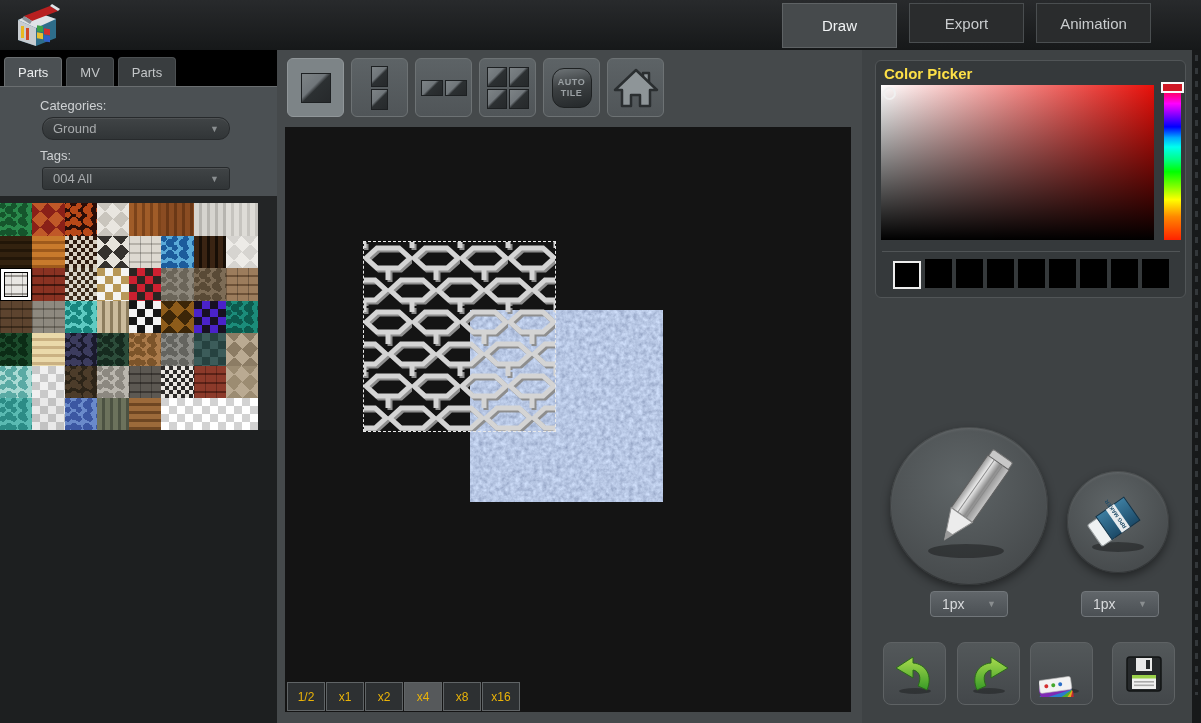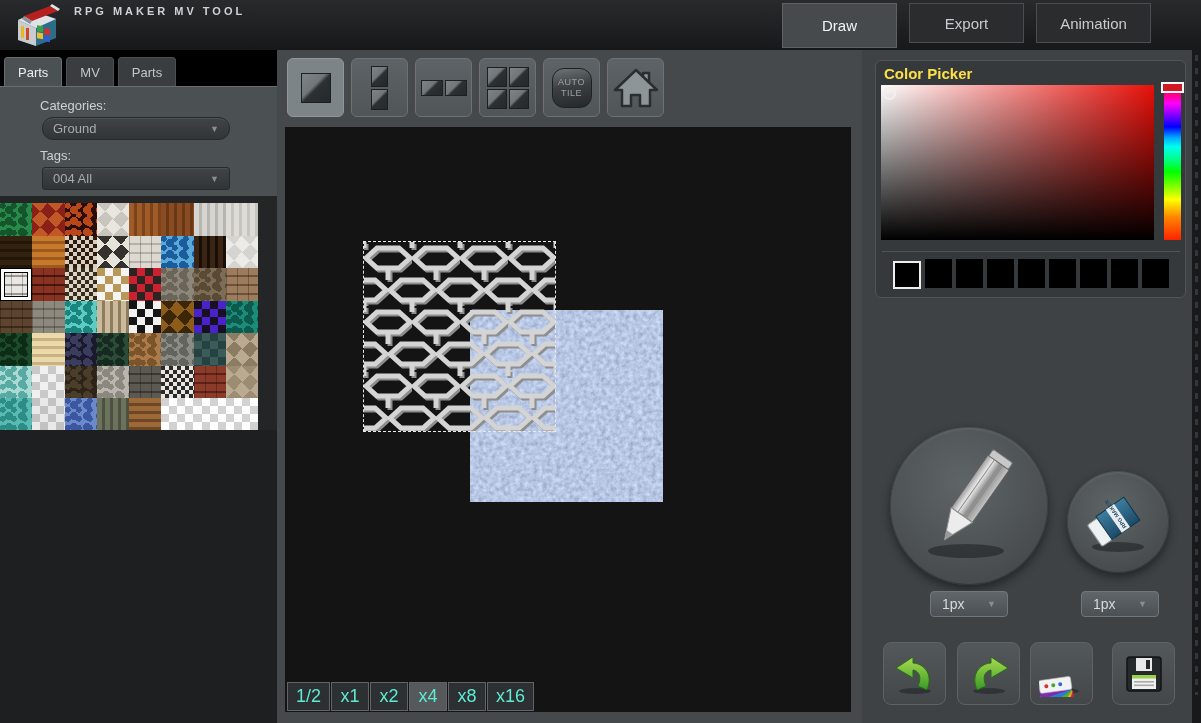--- a/index.html
+++ b/index.html
@@ -52,29 +52,29 @@
     display:flex;align-items:center;justify-content:center;}
   .tool-btn.active{background:#7d8487;border-color:#909699;}
   .chip{background:linear-gradient(135deg,#7d8386 0%,#70767a 42%,#2c3032 52%,#26292b 100%);
     border:1px solid #1d2022;box-sizing:border-box;}
   .chip-col{display:flex;flex-direction:column;gap:2px;}
   .chip-row{display:flex;gap:2px;}
   .chip-grid{display:grid;grid-template-columns:20px 20px;grid-auto-rows:20px;gap:2px;}
   .autotile-chip{width:40px;height:40px;border-radius:12px;box-sizing:border-box;
     background:linear-gradient(170deg,#6e7477 0%,#3c4042 45%,#24282a 100%);
     border:1px solid #1e2122;display:flex;align-items:center;justify-content:center;}
-  .autotile-label{width:32px;font-size:9px;font-weight:normal;line-height:1.15;color:#9aa0a3;
+  .autotile-label{width:32px;font-size:9px;font-weight:bold;line-height:1.15;color:#9aa0a3;
     text-align:center;letter-spacing:.5px;}
   .canvas{position:absolute;left:8px;top:77px;width:566px;height:585px;background:#141414;}
   .blue-tile{position:absolute;left:185px;top:183px;width:193px;height:192px;}
   .hex-sel{position:absolute;left:78px;top:114px;width:193px;height:191px;box-sizing:border-box;
     border:1px dashed #e8e8e8;overflow:hidden;}
   .zoom-row{position:absolute;left:2px;bottom:1px;display:flex;}
   .zoom-btn{min-width:38px;height:29px;padding:4px 8px;box-sizing:border-box;margin-right:1px;
-    background:#2d3032;border:1px solid #606466;color:#5eead4;font-size:18px;
+    background:#2d3032;border:1px solid #606466;color:#eab308;font-size:12px;
     display:flex;align-items:center;justify-content:center;}
   .zoom-btn.active{background:#56595b;}
   
   .right-panel{position:absolute;left:862px;top:50px;width:330px;height:673px;background:#3e4244;}
   .picker-card{position:absolute;left:13px;top:10px;width:311px;height:238px;box-sizing:border-box;
     background:#35393b;border:1px solid #515557;border-radius:6px;}
   .picker-title{position:absolute;left:8px;top:4px;font-size:15px;font-weight:bold;color:#fde047;}
   .sv-box{position:absolute;left:5px;top:24px;width:273px;height:155px;
     background:linear-gradient(to top,#000,rgba(0,0,0,0)),linear-gradient(to right,#ffffff,#e8100a);}
   .sv-cursor{position:absolute;left:2px;top:2px;width:9px;height:9px;border:2px solid #f0f0f0;
@@ -165,21 +165,20 @@
     <rect x="38" y="21" width="6" height="6" fill="#d03030" transform="skewY(8)"></rect>
     <rect x="31" y="26" width="6" height="6" fill="#e8c030" transform="skewY(8)"></rect>
     <rect x="38" y="28" width="6" height="6" fill="#3060c8" transform="skewY(8)"></rect>
     <rect x="15" y="24" width="3" height="12" fill="#e8b820"></rect>
     <rect x="20" y="26" width="3" height="12" fill="#d04828"></rect>
     <polygon points="18,14 44,4 52,9 26,19" fill="#b82020"></polygon>
     <polygon points="18,14 26,19 24,22 16,17" fill="#8a9298"></polygon>
     <polygon points="44,4 52,9 54,7 46,2" fill="#e0e4e8"></polygon>
   </svg>
   <div class="brand">
-    <div class="brand-small">RPG MAKER MV TOOL</div>
   </div>
   <div class="top-tabs">
       <div class="top-tab active">Draw</div>
       <div class="top-tab">Export</div>
       <div class="top-tab">Animation</div>
     </div>
 </div>
 
 <div class="left-panel">
   <div class="lp-tabs">

